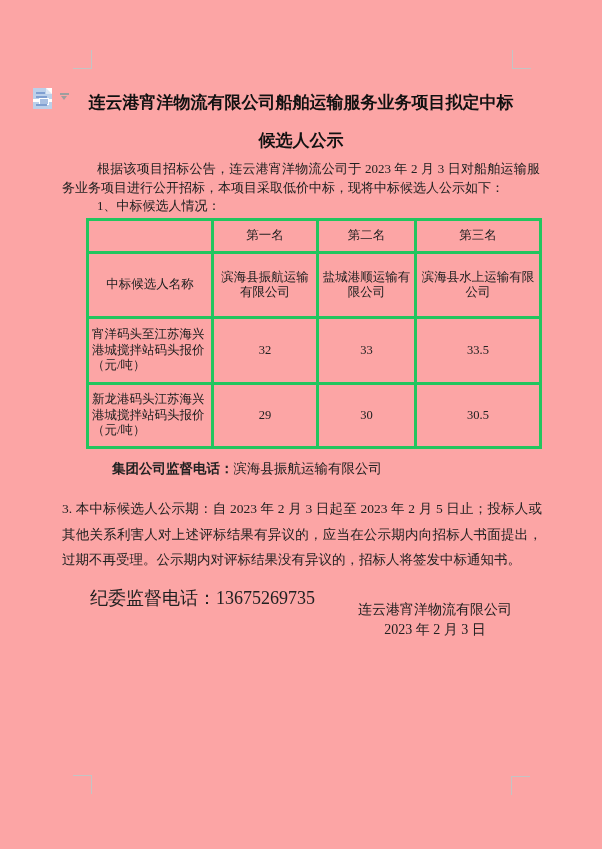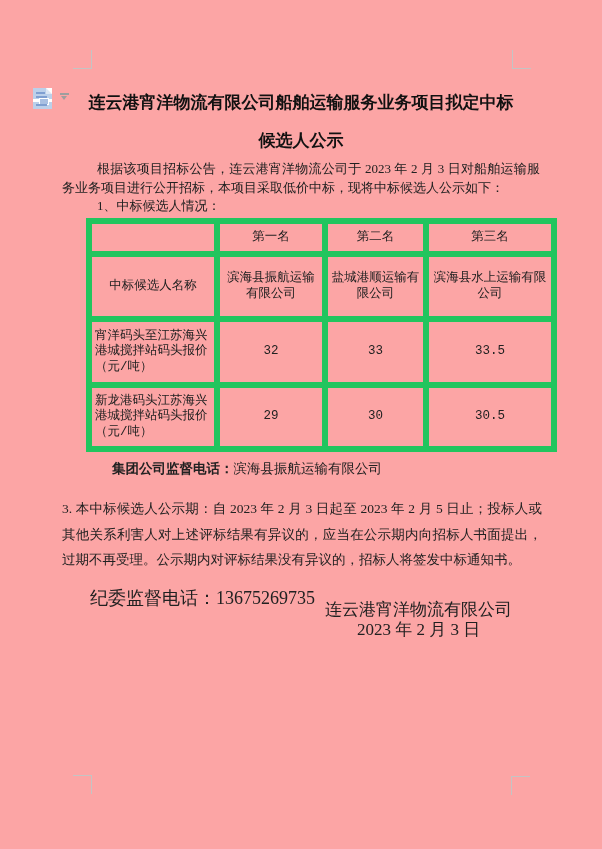--- a/index.html
+++ b/index.html
@@ -35,40 +35,40 @@
               border-top:4px solid #9e9e9e; }
 
   .title { position:absolute; left:62px; width:478px; top:84px; text-align:center;
            font-weight:bold; font-size:17px; line-height:38px; color:#111; }
   .intro { position:absolute; left:62px; width:478px; top:160px;
            font-size:13px; line-height:18.5px; text-align:justify; }
   .indent { text-indent:35px; }
 
   table.bids { position:absolute; left:86px; top:218px; width:417px;
            border-collapse:collapse; table-layout:fixed; }
-  table.bids td { border:6px solid #22c55e; font-size:12.5px; line-height:15.5px;
-           vertical-align:middle; padding:2px 3px;font-family:Liberation Mono, monospace; }
+  table.bids td { border:3px solid #22c55e; font-size:12.5px; line-height:15.5px;
+           vertical-align:middle; padding:2px 3px; }
   td.c-center { text-align:center; }
   td.c-left { text-align:left; padding-left:5px; padding-right:4px; }
   td.num { font-size:13px; text-align:center;margin-top:12px; }
   tr.hdr  { height:33px; }
   tr.r2   { height:65px; }
   tr.r3   { height:66px; }
   tr.r4   { height:64px;padding-left:48px; }
   .w1 { width:116px; } .w2 { width:96px; } .w3 { width:89px; } .w4 { width:116px; }
 
   .proposed { position:absolute; left:62px; top:460px; width:478px;
            font-size:13.5px; padding-left:50px; box-sizing:border-box; }
   .proposed .b { font-weight:bold; }
   .notice { position:absolute; left:62px; width:480px; top:496px;
            font-size:13.5px; line-height:25.5px; text-align:justify; }
   .contacts { position:absolute; left:90px; top:589px; font-size:18px;
            font-weight:normal; line-height:18px; }
   .signature { position:absolute; right:90px; top:600px; text-align:center;
-           font-size:17px; line-height:19.5px; }
+           font-size:14px; line-height:19.5px; }
 </style>
 </head>
 <body>
 
 <div class="page">
 
   <div class="mark mark-tl"></div>
   <div class="mark mark-tr"></div>
   <div class="mark mark-bl"></div>
   <div class="mark mark-br"></div>

